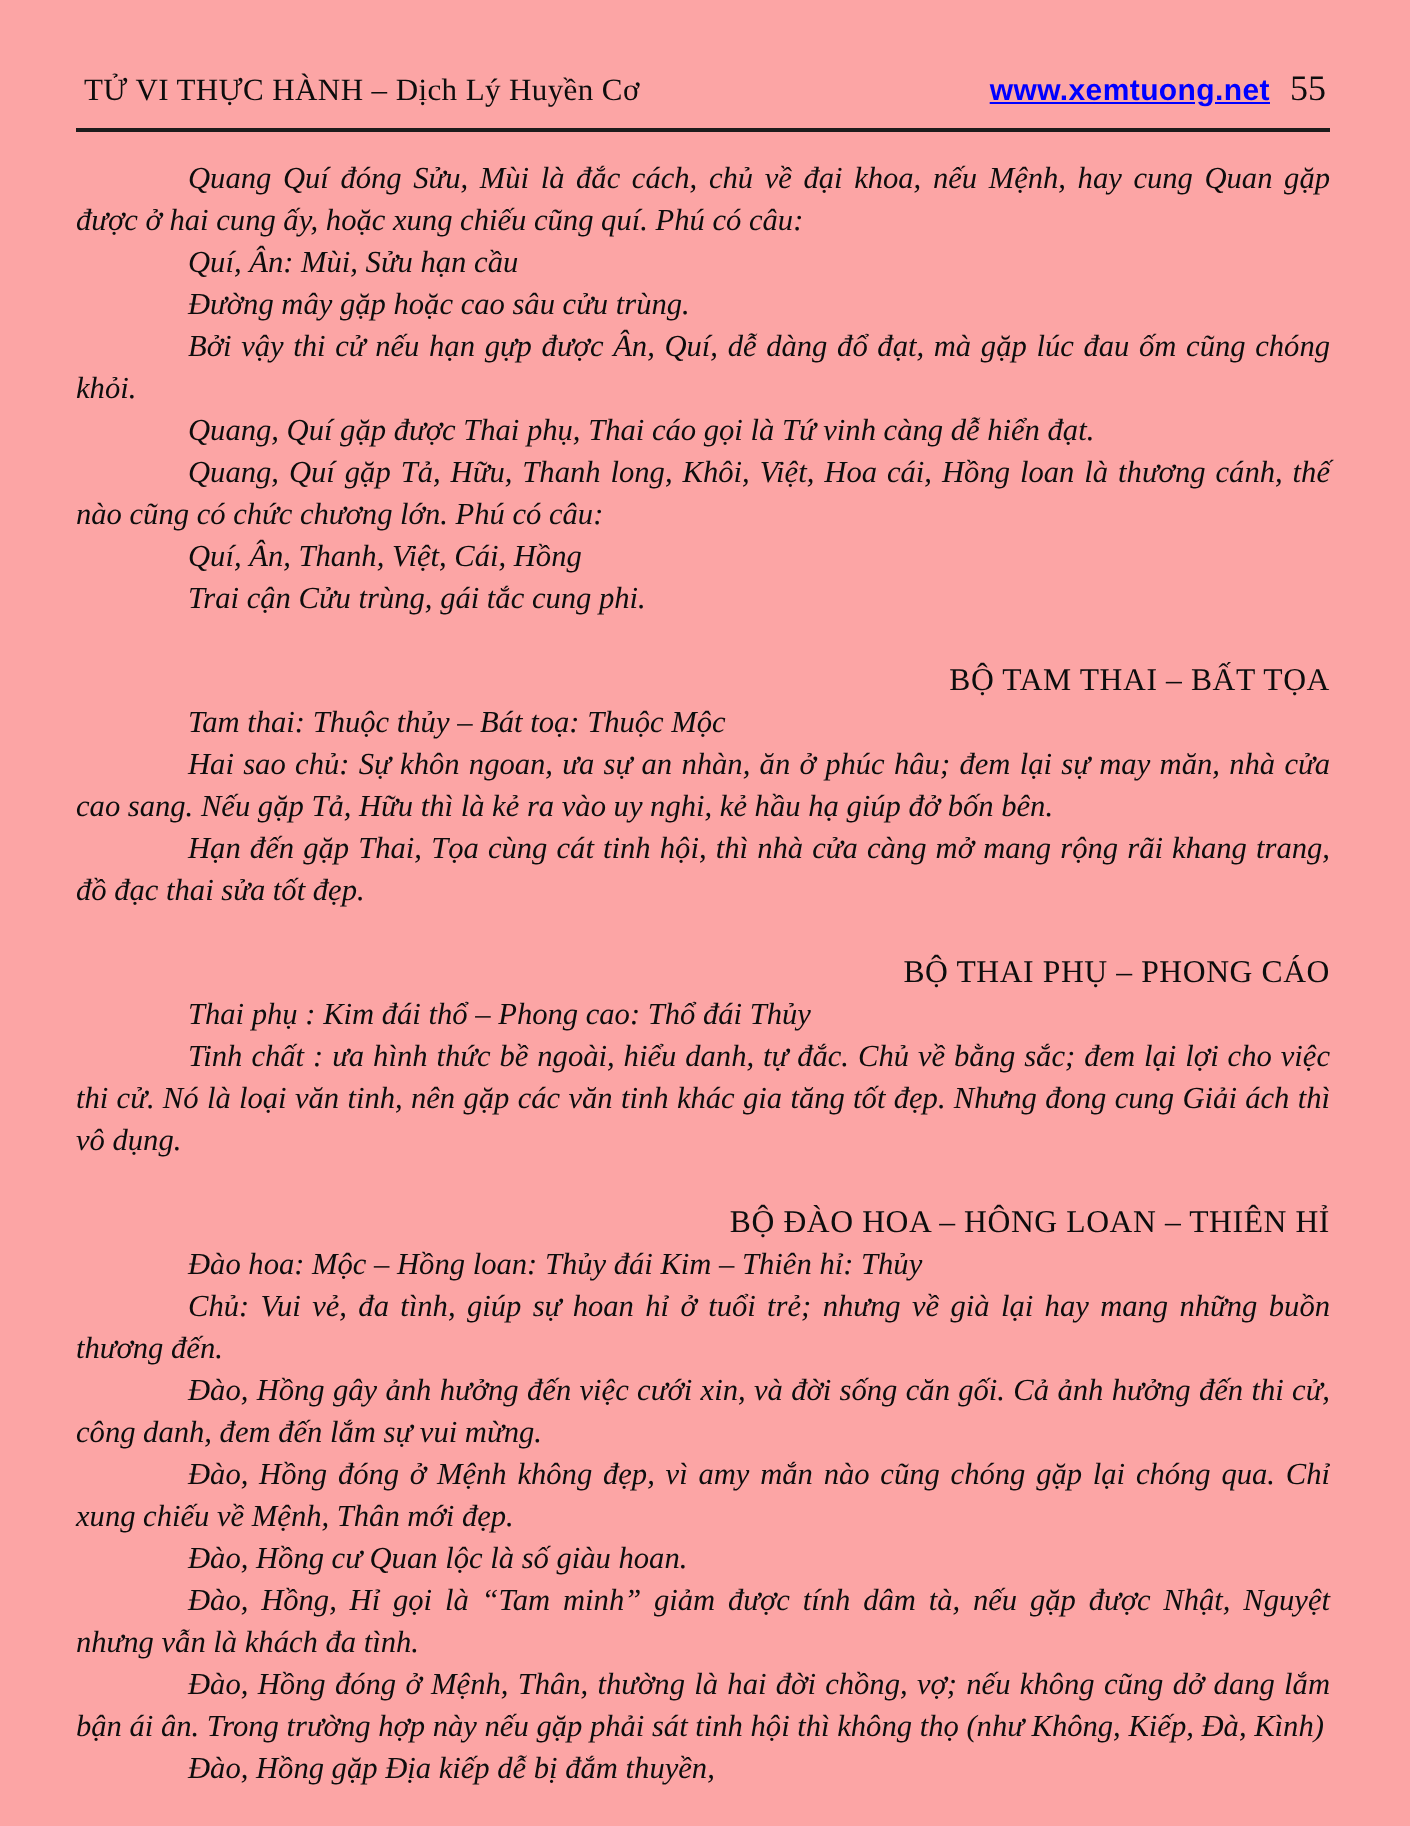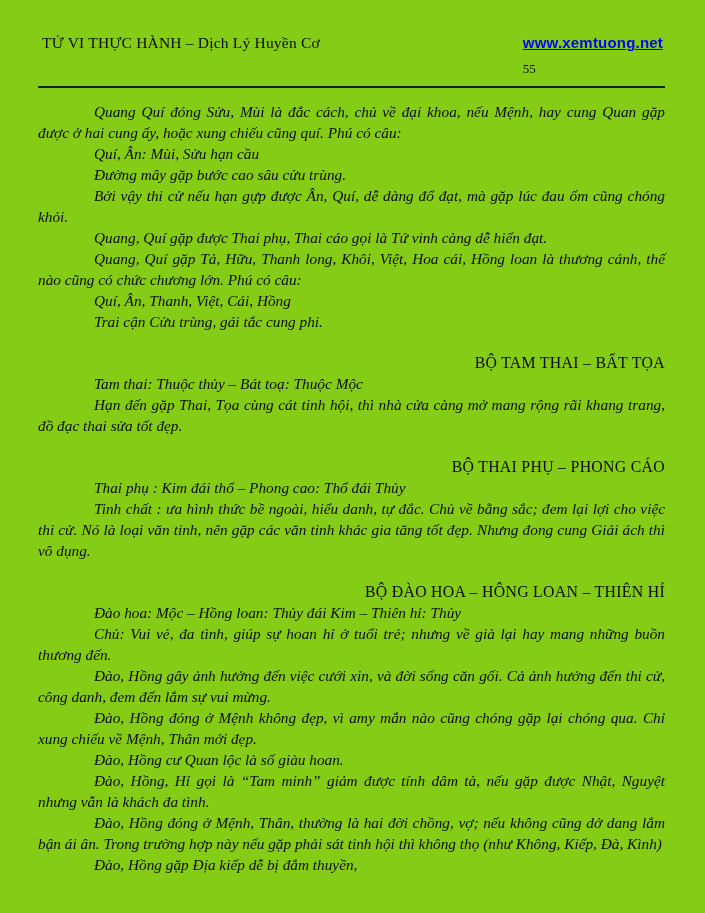--- a/index.html
+++ b/index.html
@@ -1,21 +1,21 @@
 <!DOCTYPE html>
 <html><head>
 <meta charset="utf-8">
 <style>
   * { margin: 0; padding: 0; box-sizing: border-box; }
   html, body { background: #e8e8e8; }
   .page {
     width: 705px;
     height: 913px;
     margin: 0 auto;
-    background: #84cc16;
+    background: #fca5a5;
     color: #0d0d0d;
     font-family: "Liberation Serif", serif;
     padding: 34px 40px 0 38px;
     overflow: hidden;
     position: relative;
   }
   .header {
     display: flex;
     justify-content: space-between;
     align-items: baseline;
@@ -23,32 +23,31 @@
   }
   .header-title {
     font-size: 15.5px;
     letter-spacing: 0.2px;
     white-space: nowrap;
   }
   .header-right {
     display: flex;
     align-items: baseline;
     gap: 10px;
-    flex-direction: column;
   }
   .header-link {
     font-family: "Liberation Sans", sans-serif;
     font-weight: bold;
     font-size: 15px;
     text-decoration: underline;
     cursor: pointer;
     letter-spacing: 0.2px;
   }
   .page-number {
-    font-size: 13px;
+    font-size: 18px;
   }
   .divider {
     border: none;
     border-top: 2px solid #1c1c1c;
     margin-top: 9px;
   }
   .content {
     margin-top: 13px;
   }
   .para {
@@ -84,39 +83,40 @@
   </div>
   <hr class="divider">
   <div class="content">
   <div class="section">
 
     <div class="section-blocks">
   <p class="para">Quang Quí đóng Sửu, Mùi là đắc cách, chủ về đại khoa, nếu Mệnh, hay cung Quan gặp được ở hai cung ấy, hoặc xung chiếu cũng quí. Phú có câu:</p>
 
   <p class="para">Quí, Ân: Mùi, Sửu hạn cầu</p>
 
-  <p class="para italic">Đường mây gặp bước cao sâu cửu trùng.</p>
+  <p class="para italic">Đường mây gặp hoặc cao sâu cửu trùng.</p>
 
   <p class="para">Bởi vậy thi cử nếu hạn gựp được Ân, Quí, dễ dàng đổ đạt, mà gặp lúc đau ốm cũng chóng khỏi.</p>
 
   <p class="para">Quang, Quí gặp được Thai phụ, Thai cáo gọi là Tứ vinh càng dễ hiển đạt.</p>
 
   <p class="para">Quang, Quí gặp Tả, Hữu, Thanh long, Khôi, Việt, Hoa cái, Hồng loan là thương cánh, thế nào cũng có chức chương lớn. Phú có câu:</p>
 
   <p class="para">Quí, Ân, Thanh, Việt, Cái, Hồng</p>
 
   <p class="para italic">Trai cận Cửu trùng, gái tắc cung phi.</p>
 </div>
   </div>
 
   <div class="section">
     <h2 class="section-heading">BỘ TAM THAI – BẤT TỌA</h2>
     <div class="section-blocks">
   <p class="para">Tam thai: Thuộc thủy – Bát toạ: Thuộc Mộc</p>
 
+  <p class="para">Hai sao chủ: Sự khôn ngoan, ưa sự an nhàn, ăn ở phúc hâu; đem lại sự may măn, nhà cửa cao sang. Nếu gặp Tả, Hữu thì là kẻ ra vào uy nghi, kẻ hầu hạ giúp đở bốn bên.</p>
 
   <p class="para">Hạn đến gặp Thai, Tọa cùng cát tinh hội, thì nhà cửa càng mở mang rộng rãi khang trang, đồ đạc thai sửa tốt đẹp.</p>
 </div>
   </div>
 
   <div class="section">
     <h2 class="section-heading">BỘ THAI PHỤ – PHONG CÁO</h2>
     <div class="section-blocks">
   <p class="para">Thai phụ : Kim đái thổ – Phong cao: Thổ đái Thủy</p>
 

